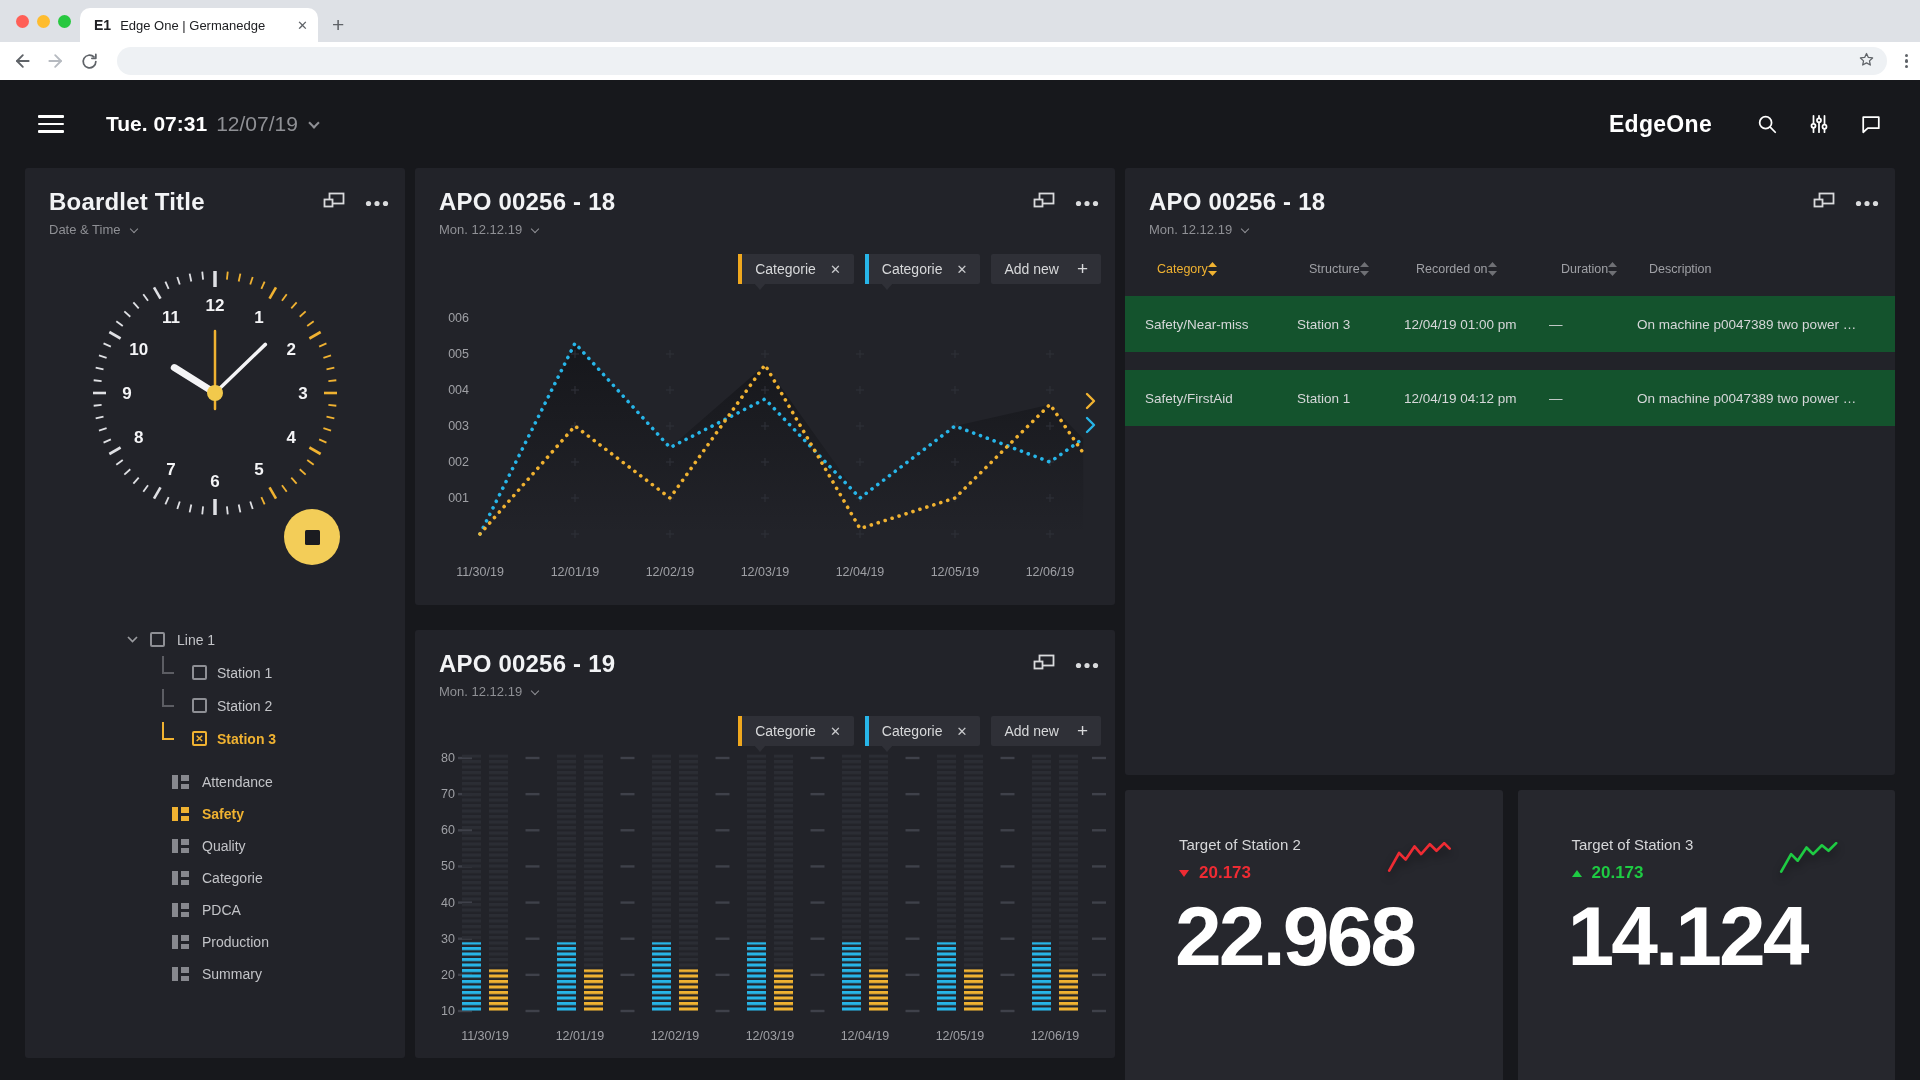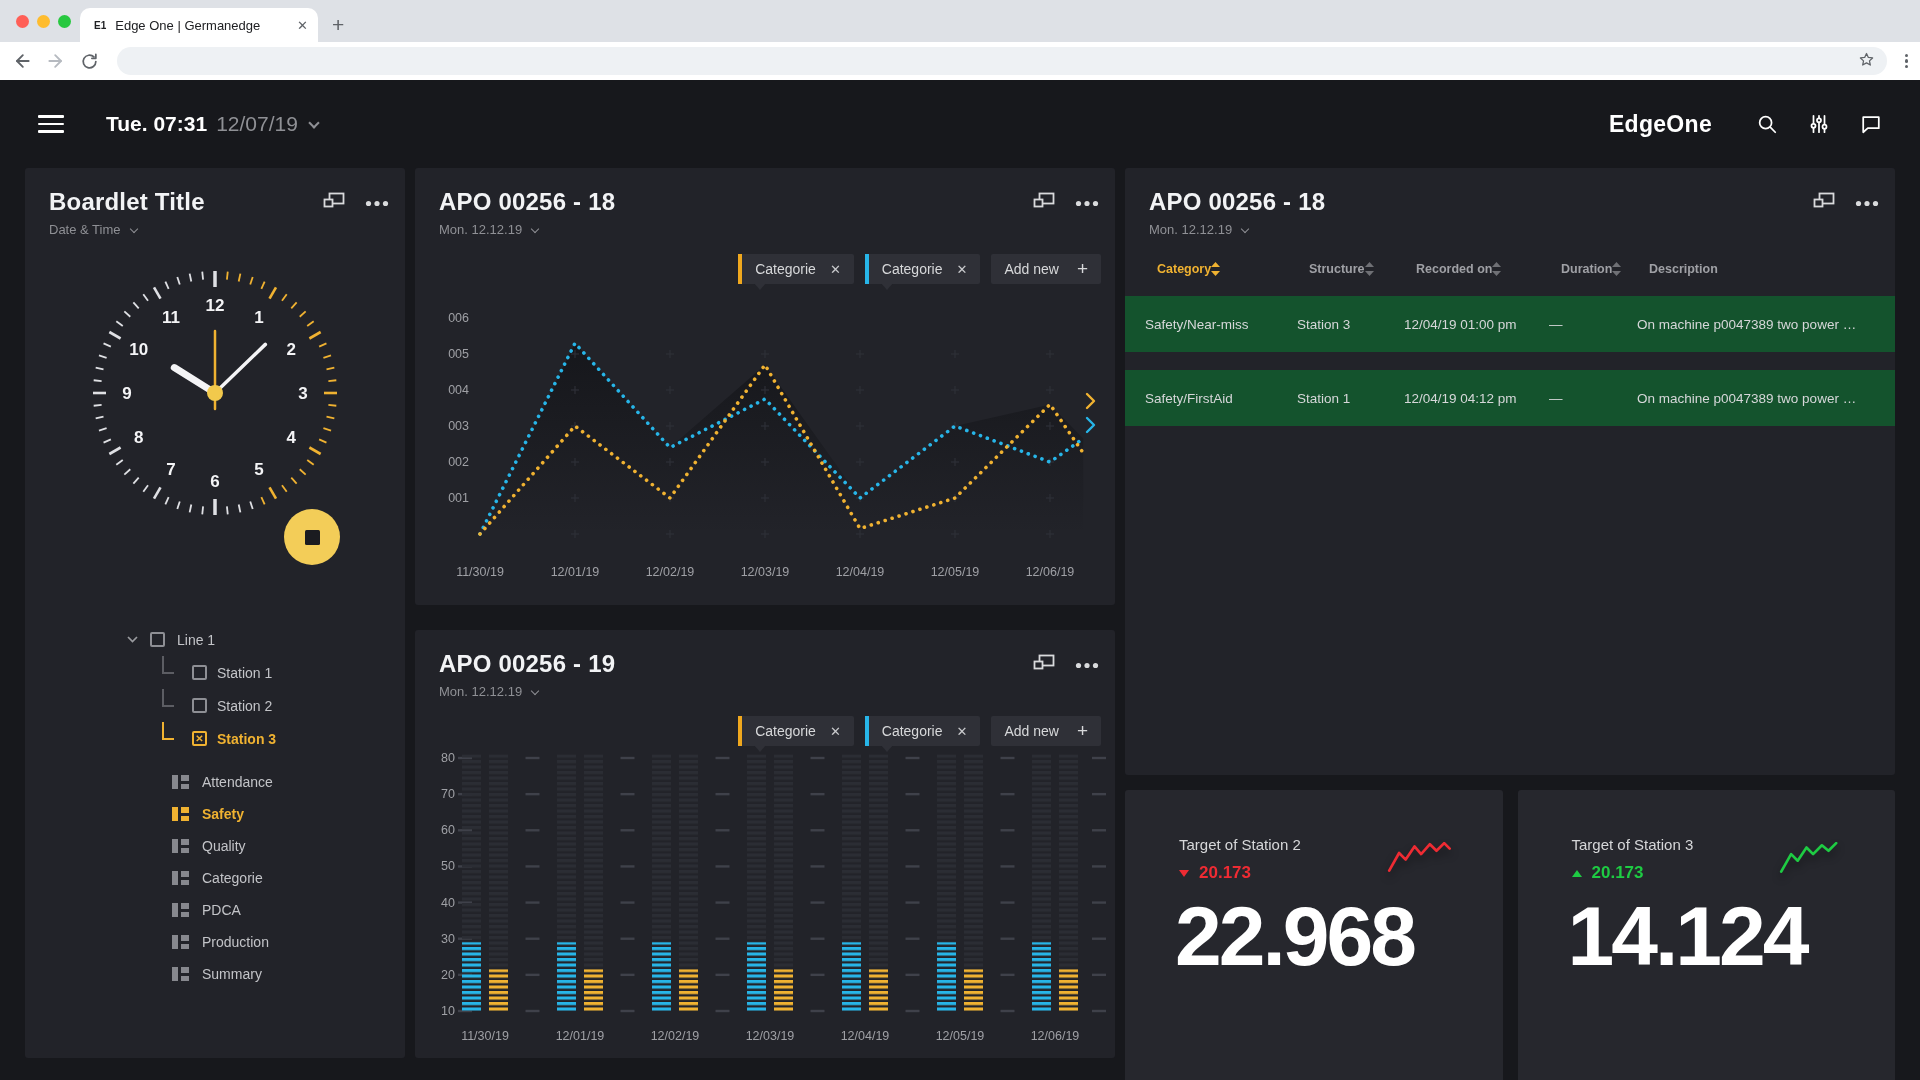--- a/index.html
+++ b/index.html
@@ -4,21 +4,21 @@
 <style>
   * { box-sizing: border-box; margin: 0; padding: 0; }
   html,body { width:1920px; height:1080px; background:#17181c; font-family:"Liberation Sans",sans-serif; overflow:hidden; }
 
   
   .tabstrip { height:42px; background:#dee1e6; position:relative; display:flex; align-items:flex-end; }
   .lights { position:absolute; left:16px; top:15px; display:flex; gap:8px; }
   .light { width:13px; height:13px; border-radius:50%; }
   .light.r{background:#ff5f57}.light.y{background:#febc2e}.light.g{background:#28c840}
   .tab { margin-left:80px; width:238px; height:34px; background:#fff; border-radius:10px 10px 0 0; display:flex; align-items:center; padding:0 10px 0 14px; gap:9px; }
-  .tab-favicon { font-size:10px; font-weight:bold; color:#202124; }
+  .tab-favicon { font-size:14px; font-weight:bold; color:#202124; }
   .tab-title { font-size:13px; color:#202124; flex:1; white-space:nowrap; overflow:hidden; }
   .tab-close { color:#5f6368; font-size:13px; cursor:default; }
   .newtab { margin-left:14px; margin-bottom:7px; font-size:21px; color:#5f6368; line-height:20px; }
   .toolbar { height:38px; background:#fff; display:flex; align-items:center; padding:0 12px; gap:14px; }
   .nav-ic { color:#5f6368; display:flex; align-items:center; }
   .nav-ic.dim { color:#b6bac0; }
   .omnibox { flex:1; height:28px; background:#eef1f4; border-radius:14px; margin:0 4px; display:flex; align-items:center; justify-content:flex-end; padding:0 12px; color:#5f6368; }
   .browser-menu { color:#5f6368; font-size:16px; letter-spacing:0; line-height:6px; display:flex; flex-direction:column; gap:2px; align-items:center;}
   .browser-menu i { width:3.5px; height:3.5px; background:#5f6368; border-radius:50%; display:block; }
 
@@ -81,21 +81,21 @@
   .mi-icon { position:relative; width:17px; height:14px; flex:none; }
   .mi-icon i { position:absolute; background:#87888e; display:block; }
   .mi-icon .a { left:0; top:0; width:6px; height:14px; }
   .mi-icon .b { left:9px; top:0; width:8px; height:6px; }
   .mi-icon .c { left:9px; top:9px; width:8px; height:5px; }
   .menu-item.active { color:#f0b231; font-weight:bold; }
   .menu-item.active .mi-icon i { background:#f0b231; }
 
   
   .thead { position:absolute; top:94px; left:0; right:0; padding:0 32px; display:grid; grid-template-columns:152px 107px 145px 88px 1fr; align-items:center; font-size:12.5px; color:#9fa0a5; }
-  .th { display:flex; gap:0; align-items:center;font-weight:bold; }
+  .th { display:flex; gap:0; align-items:center; }
   .th.active { color:#f0b231; }
   .tbody { position:absolute; top:128px; left:0; right:0; }
   .trow { height:56px; background:#14532d; margin-bottom:18px; padding:0 20px; display:grid; grid-template-columns:152px 107px 145px 88px 1fr; align-items:center; font-size:13.5px; color:#d6d7d9; }
   .trow .cell { white-space:nowrap; overflow:hidden; text-overflow:ellipsis; padding-right:10px; }
 
   
   .card-label { position:absolute; top:46px; left:54px; font-size:15px; color:#d6d7d9; }
   .card-delta { position:absolute; top:73px; left:54px; display:flex; gap:10px; align-items:center; font-size:17px; font-weight:bold; }
   .tri { width:0; height:0; border-left:5px solid transparent; border-right:5px solid transparent; }
   .tri.down { border-top:7px solid currentColor; }

